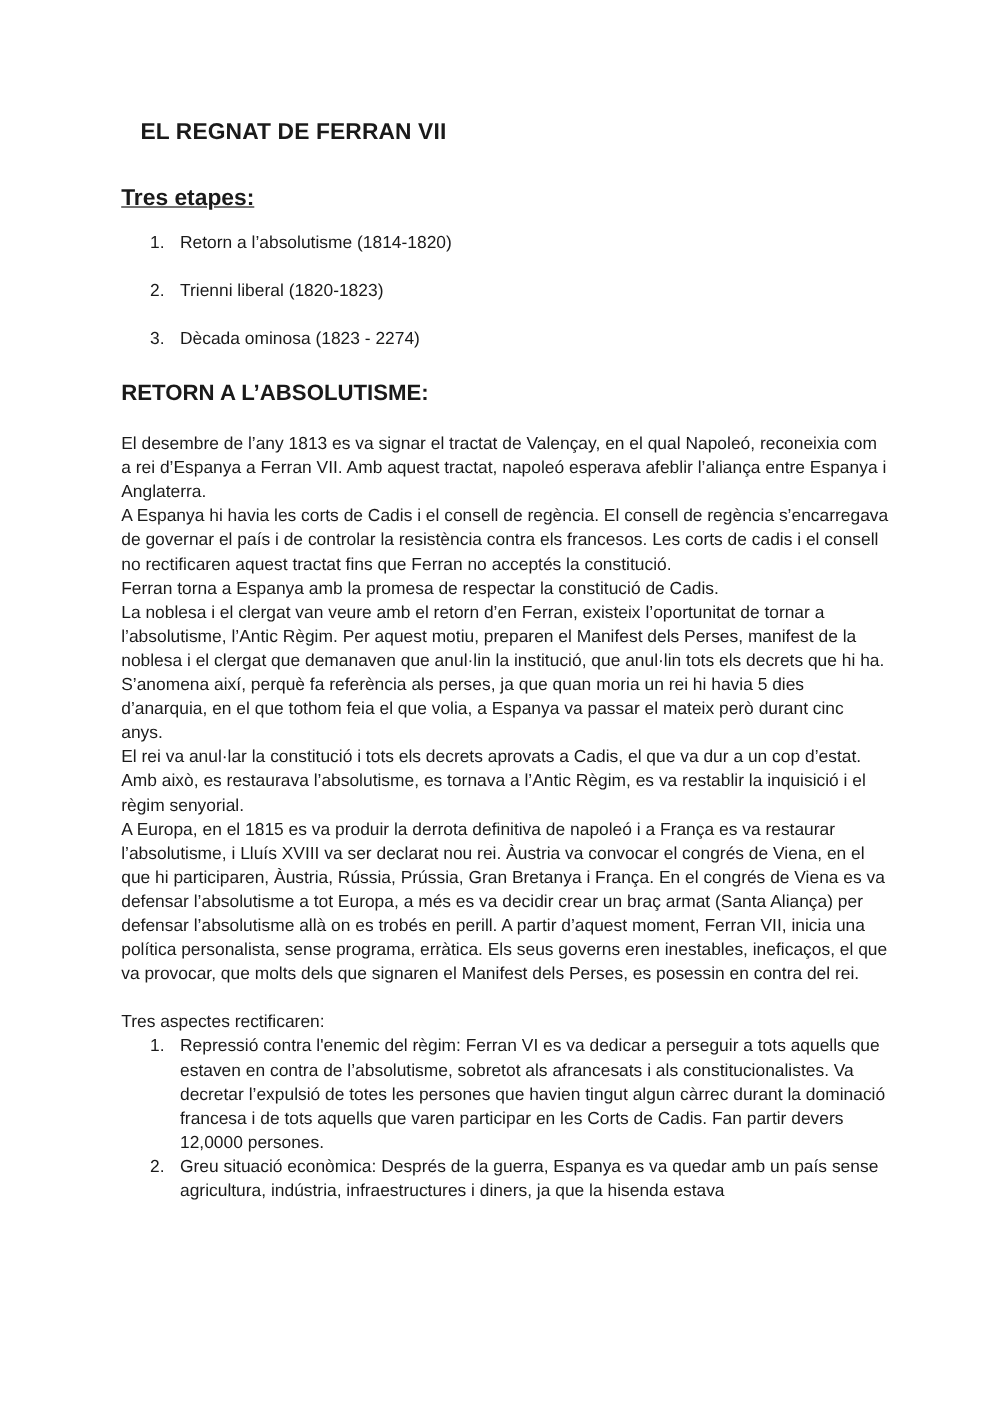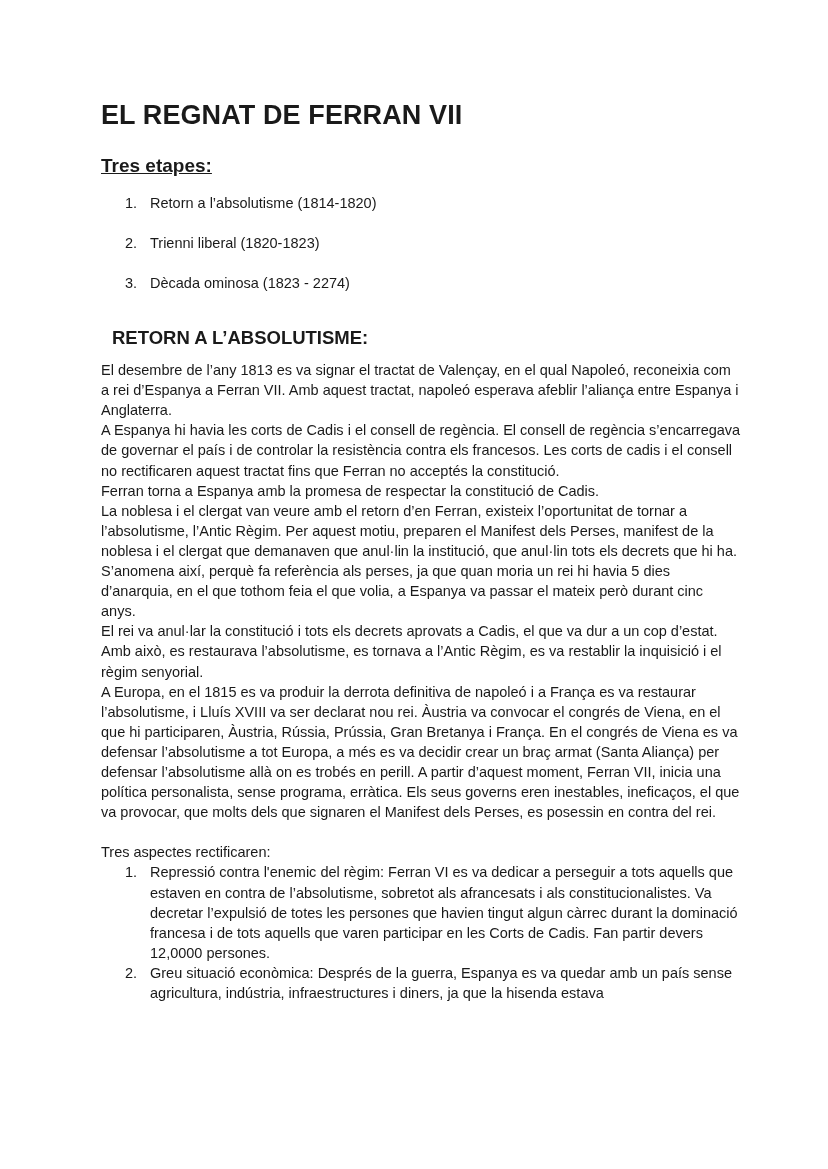--- a/index.html
+++ b/index.html
@@ -2,33 +2,33 @@
 <html><head>
   <meta charset="utf-8">
   <style>
     html, body { margin: 0; padding: 0; background: #ffffff; }
     body {
       width: 828px; height: 1169px; position: relative; overflow: hidden;
       font-family: "Liberation Sans", sans-serif; color: #1a1a1a;
     }
     .page { position: absolute; left: 101px; top: 0; width: 640px; }
     .title {
-      position: absolute; top: 100px; left: 0; margin: 0;
-      font-size: 27px; font-weight: bold; letter-spacing: 0.1px; white-space: nowrap;
+      position: absolute; top: 100px; left: 16px; margin: 0;
+      font-size: 19px; font-weight: bold; letter-spacing: 0.1px; white-space: nowrap;
     }
     .subhead {
       position: absolute; top: 155px; left: 0;
       font-size: 19px; font-weight: bold; text-decoration: underline;
     }
     .stages { position: absolute; top: 193px; left: 0; margin: 0; padding: 0; list-style: none; }
     .stages li { position: relative; height: 40px; font-size: 14.5px; line-height: 20px; }
     .stages .num { position: absolute; left: 24px; }
     .stages .txt { position: absolute; left: 49px; white-space: nowrap; }
     .h2 {
-      position: absolute; top: 316px; left: 0; margin: 11px;
+      position: absolute; top: 316px; left: 0; margin: 0;
       font-size: 18.5px; font-weight: bold; white-space: nowrap;
     }
     .body {
       position: absolute; top: 340px; left: 0; width: 640px;
       font-size: 14.5px; line-height: 20.1px;
     }
     .body p { margin: 0; }
     .body .gap { height: 20.1px; }
     .aspects { margin: 0; padding: 0; list-style: none; }
     .aspects li { position: relative; padding-left: 49px; }

